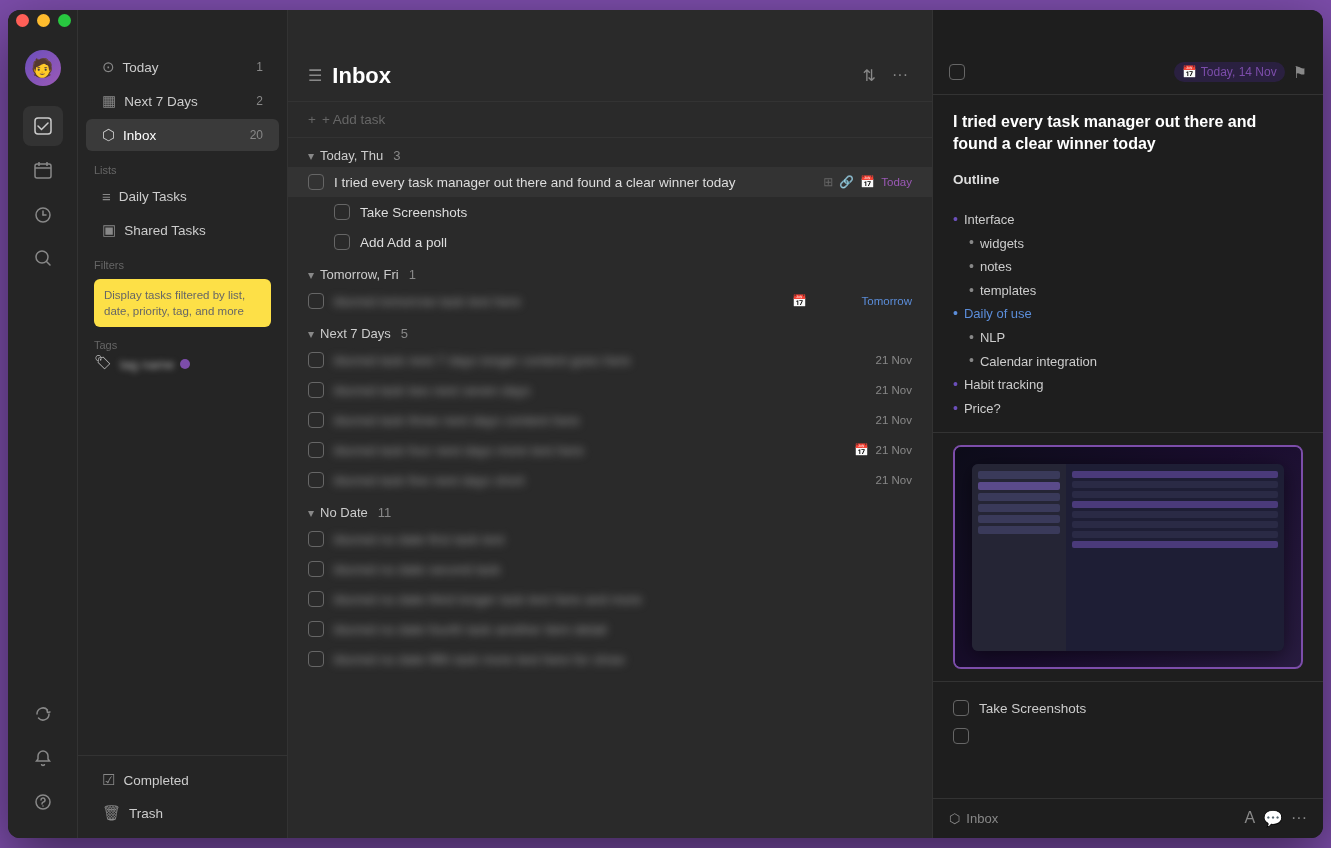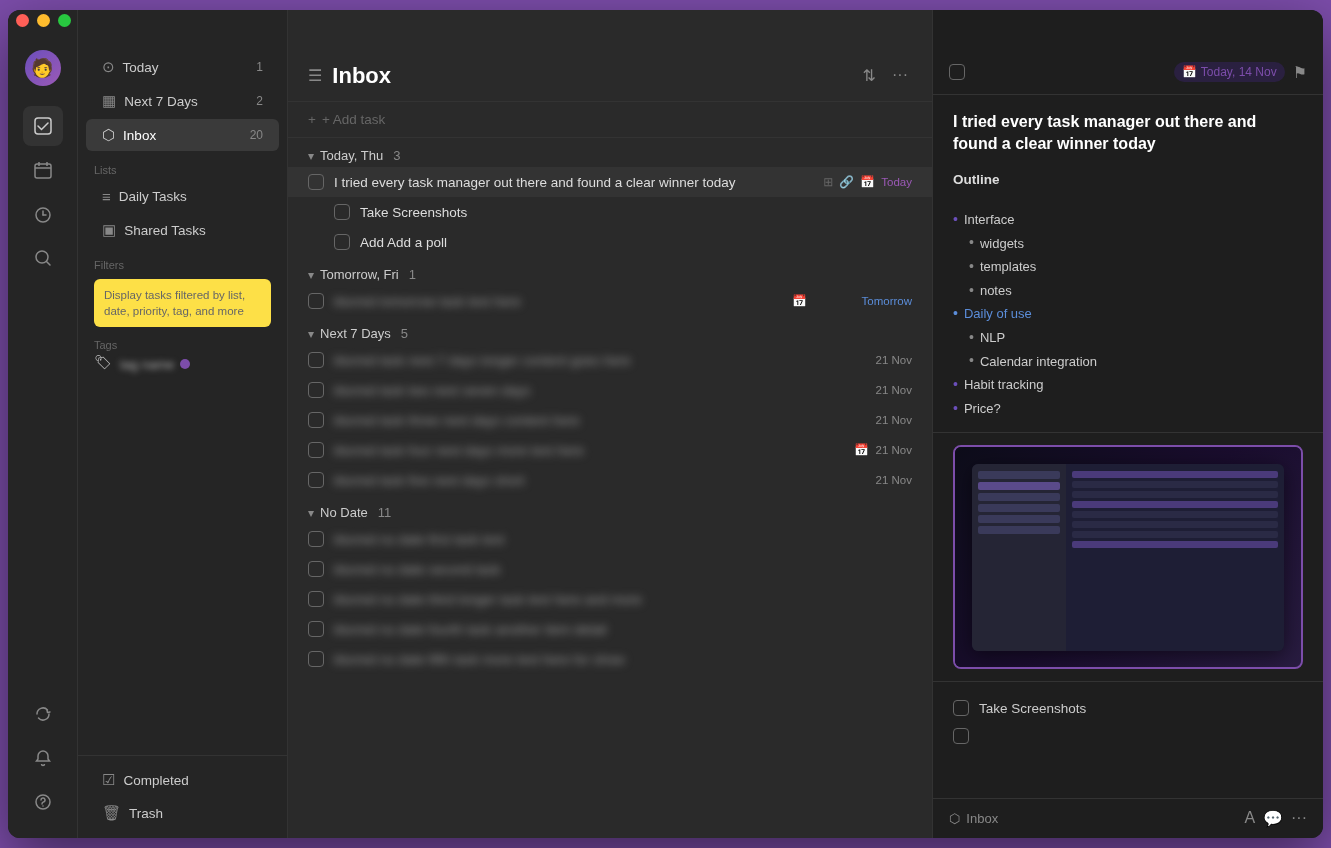--- a/index.html
+++ b/index.html
@@ -743,24 +743,24 @@
           <div class="outline-label">Outline</div>
           <ul class="outline-tree">
             <li>
               <span>Interface</span>
             </li>
             <ul class="outline-tree nested">
               <li>
                   <span>widgets</span>
                 </li>
               <li>
-                  <span>templates</span>
+                  <span>notes</span>
                 </li>
               <li>
-                  <span>notes</span>
+                  <span>templates</span>
                 </li>
             </ul>
             <li class="highlight" style="color:#5b8dd9">
               <span>Daily of use</span>
             </li>
             <ul class="outline-tree nested">
               <li>
                   <span>NLP</span>
                 </li>
               <li>

